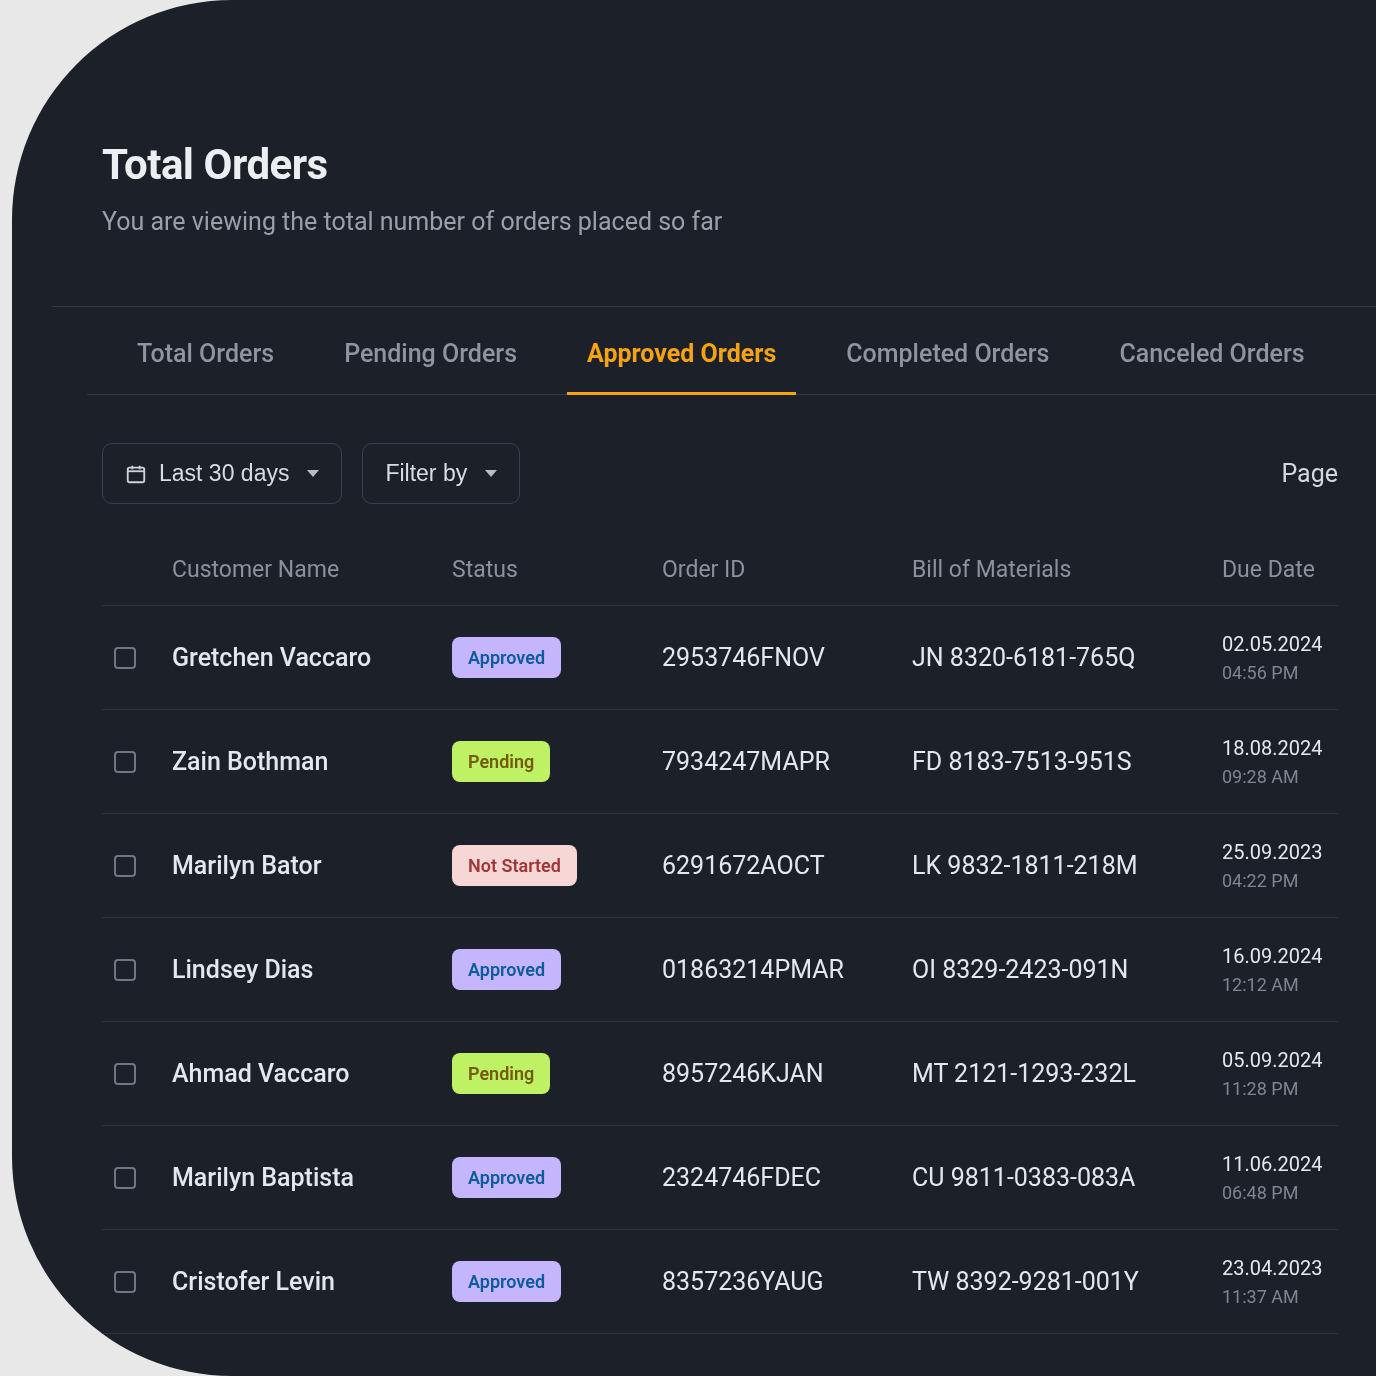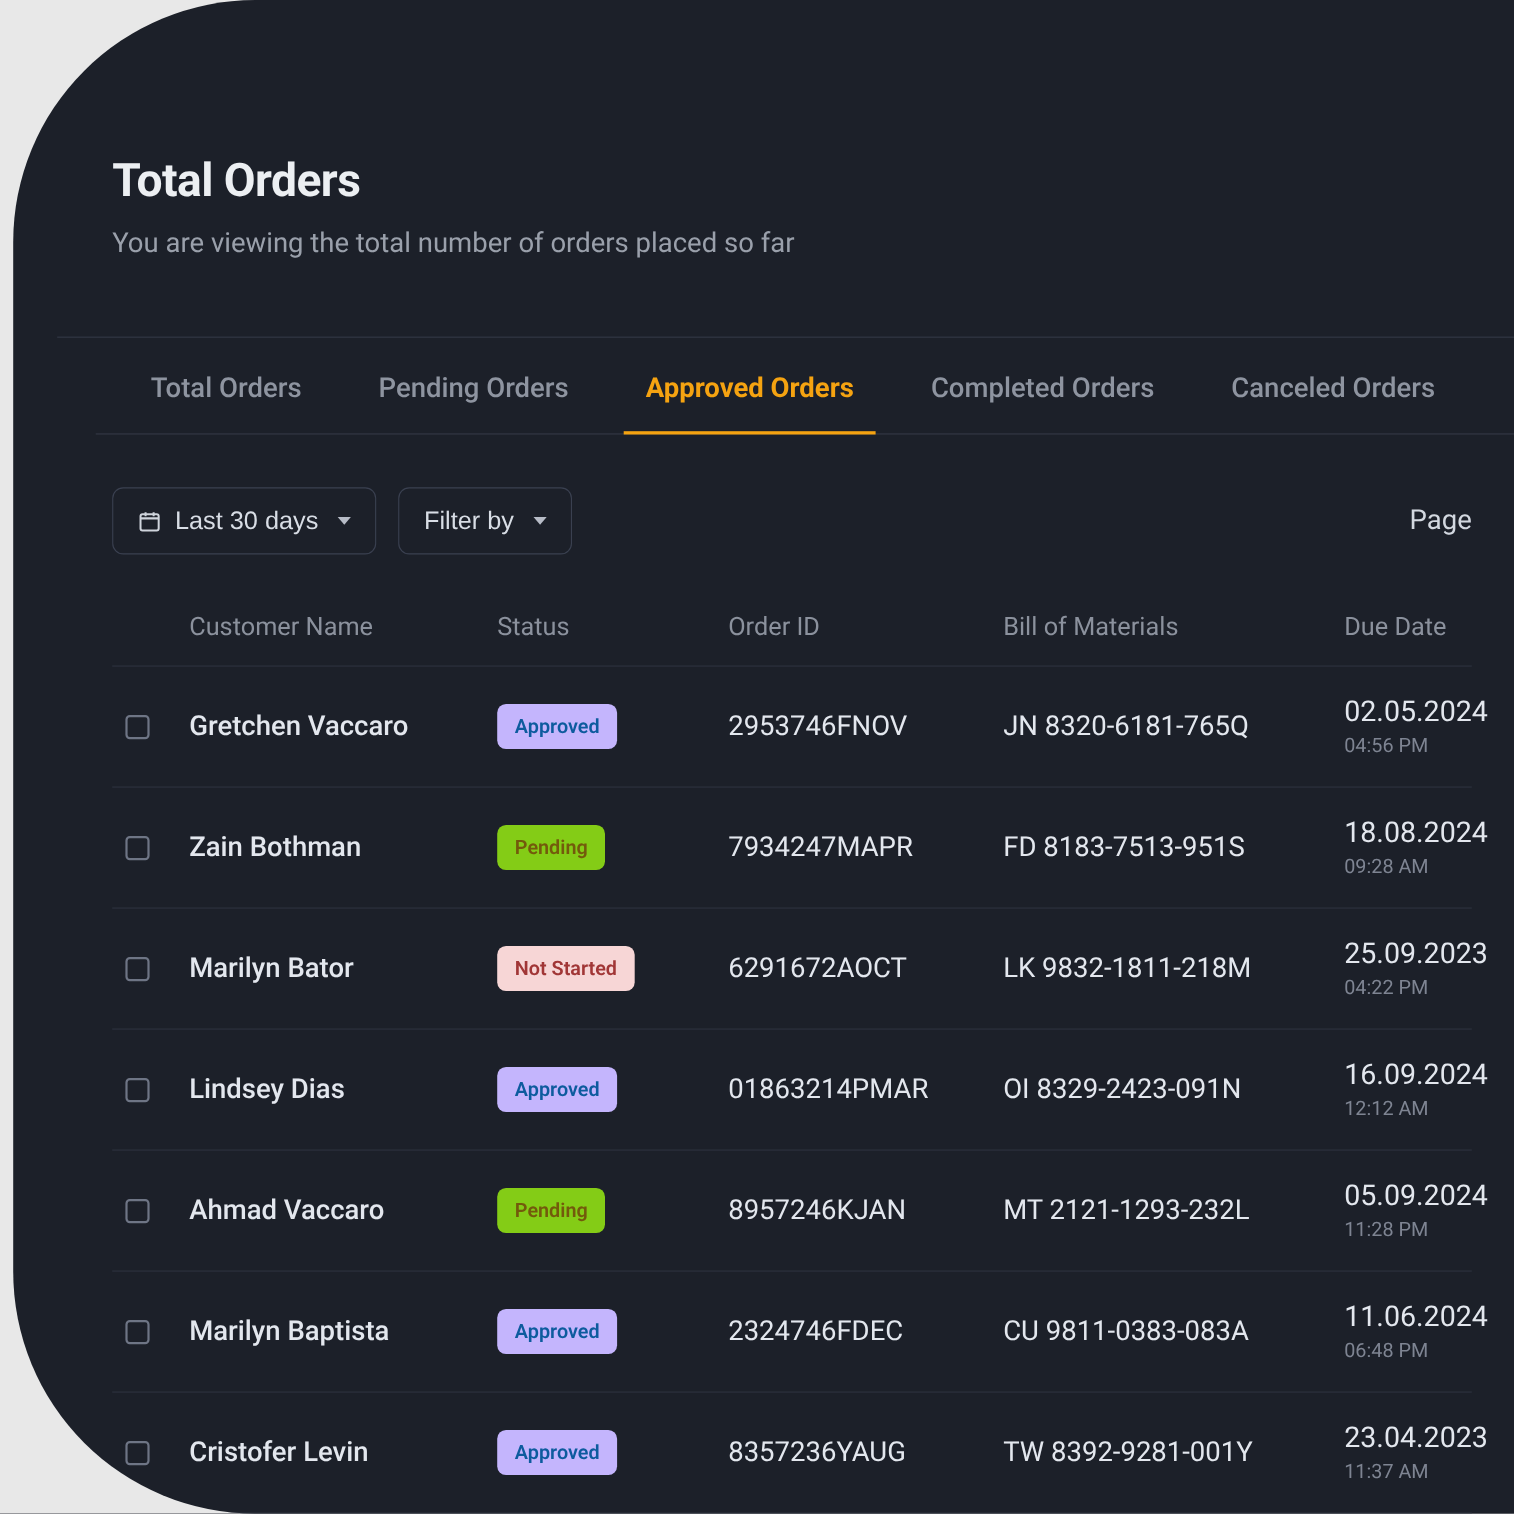--- a/index.html
+++ b/index.html
@@ -132,29 +132,29 @@
   }
   .badge {
     display: inline-block;
     padding: 10px 16px;
     border-radius: 8px;
     font-size: 18px;
     font-weight: 600;
     text-align: center;
   }
   .badge.approved { background: #c4b5fd; color: #0d5b9e; }
-  .badge.pending { background: #84cc16; color: #735a0c; }
+  .badge.pending { background: #bef264; color: #735a0c; }
   .badge.notstarted { background: #f7d6d6; color: #a13636; }
   .cell {
     color: #e3e7ee;
     font-size: 25px;
   }
   .due .date {
     color: #e3e7ee;
-    font-size: 26px;
+    font-size: 20px;
     margin-bottom: 6px;
   }
   .due .time {
     color: #7e8492;
     font-size: 18px;
   }
   .icon-cal {
     width: 22px;
     height: 22px;
     fill: none;

